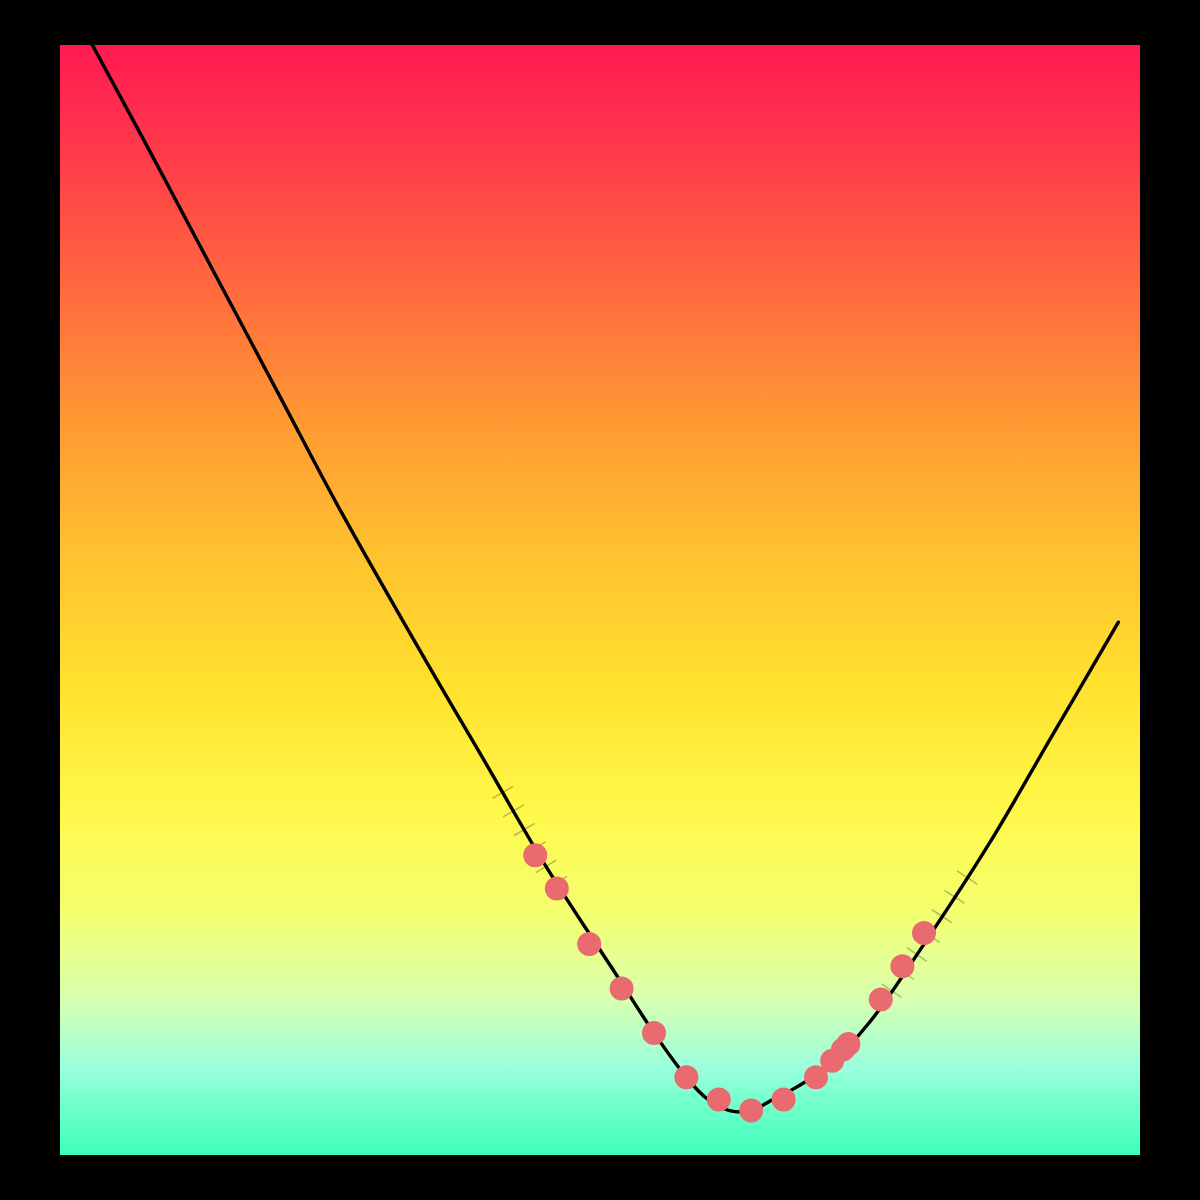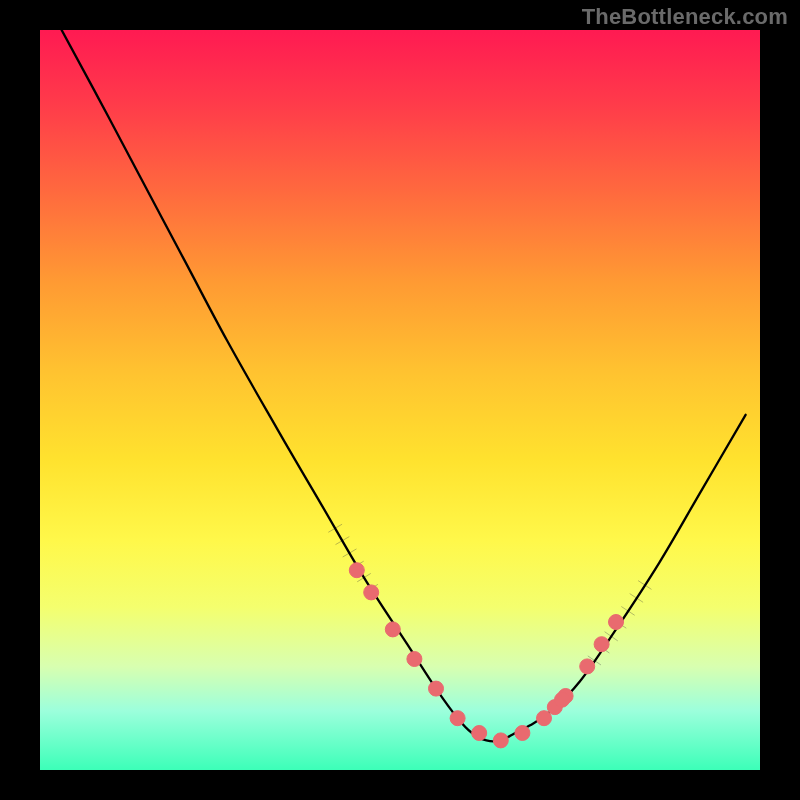--- a/index.html
+++ b/index.html
@@ -75,21 +75,20 @@
   }
   .tick {
     stroke: rgba(60,60,60,0.35);
     stroke-width: 1;
   }
 </style>
 </head>
 <body>
 
 <div class="frame">
-  <div class="watermark">TheBottleneck.com</div>
   <div class="plot">
     <div class="gradient"></div>
     <svg class="curve" viewBox="0 0 720 740">
       <g id="ticks-group">
           <line x1="302.1" y1="494.2" x2="288.3" y2="502.3" class="tick"></line>
           <line x1="309.3" y1="506.6" x2="295.5" y2="514.6" class="tick"></line>
           <line x1="316.5" y1="518.9" x2="302.7" y2="527.0" class="tick"></line>
           <line x1="323.7" y1="531.2" x2="309.9" y2="539.3" class="tick"></line>
           <line x1="330.8" y1="543.4" x2="317.2" y2="551.8" class="tick"></line>
           <line x1="337.9" y1="554.3" x2="324.5" y2="563.1" class="tick"></line>

